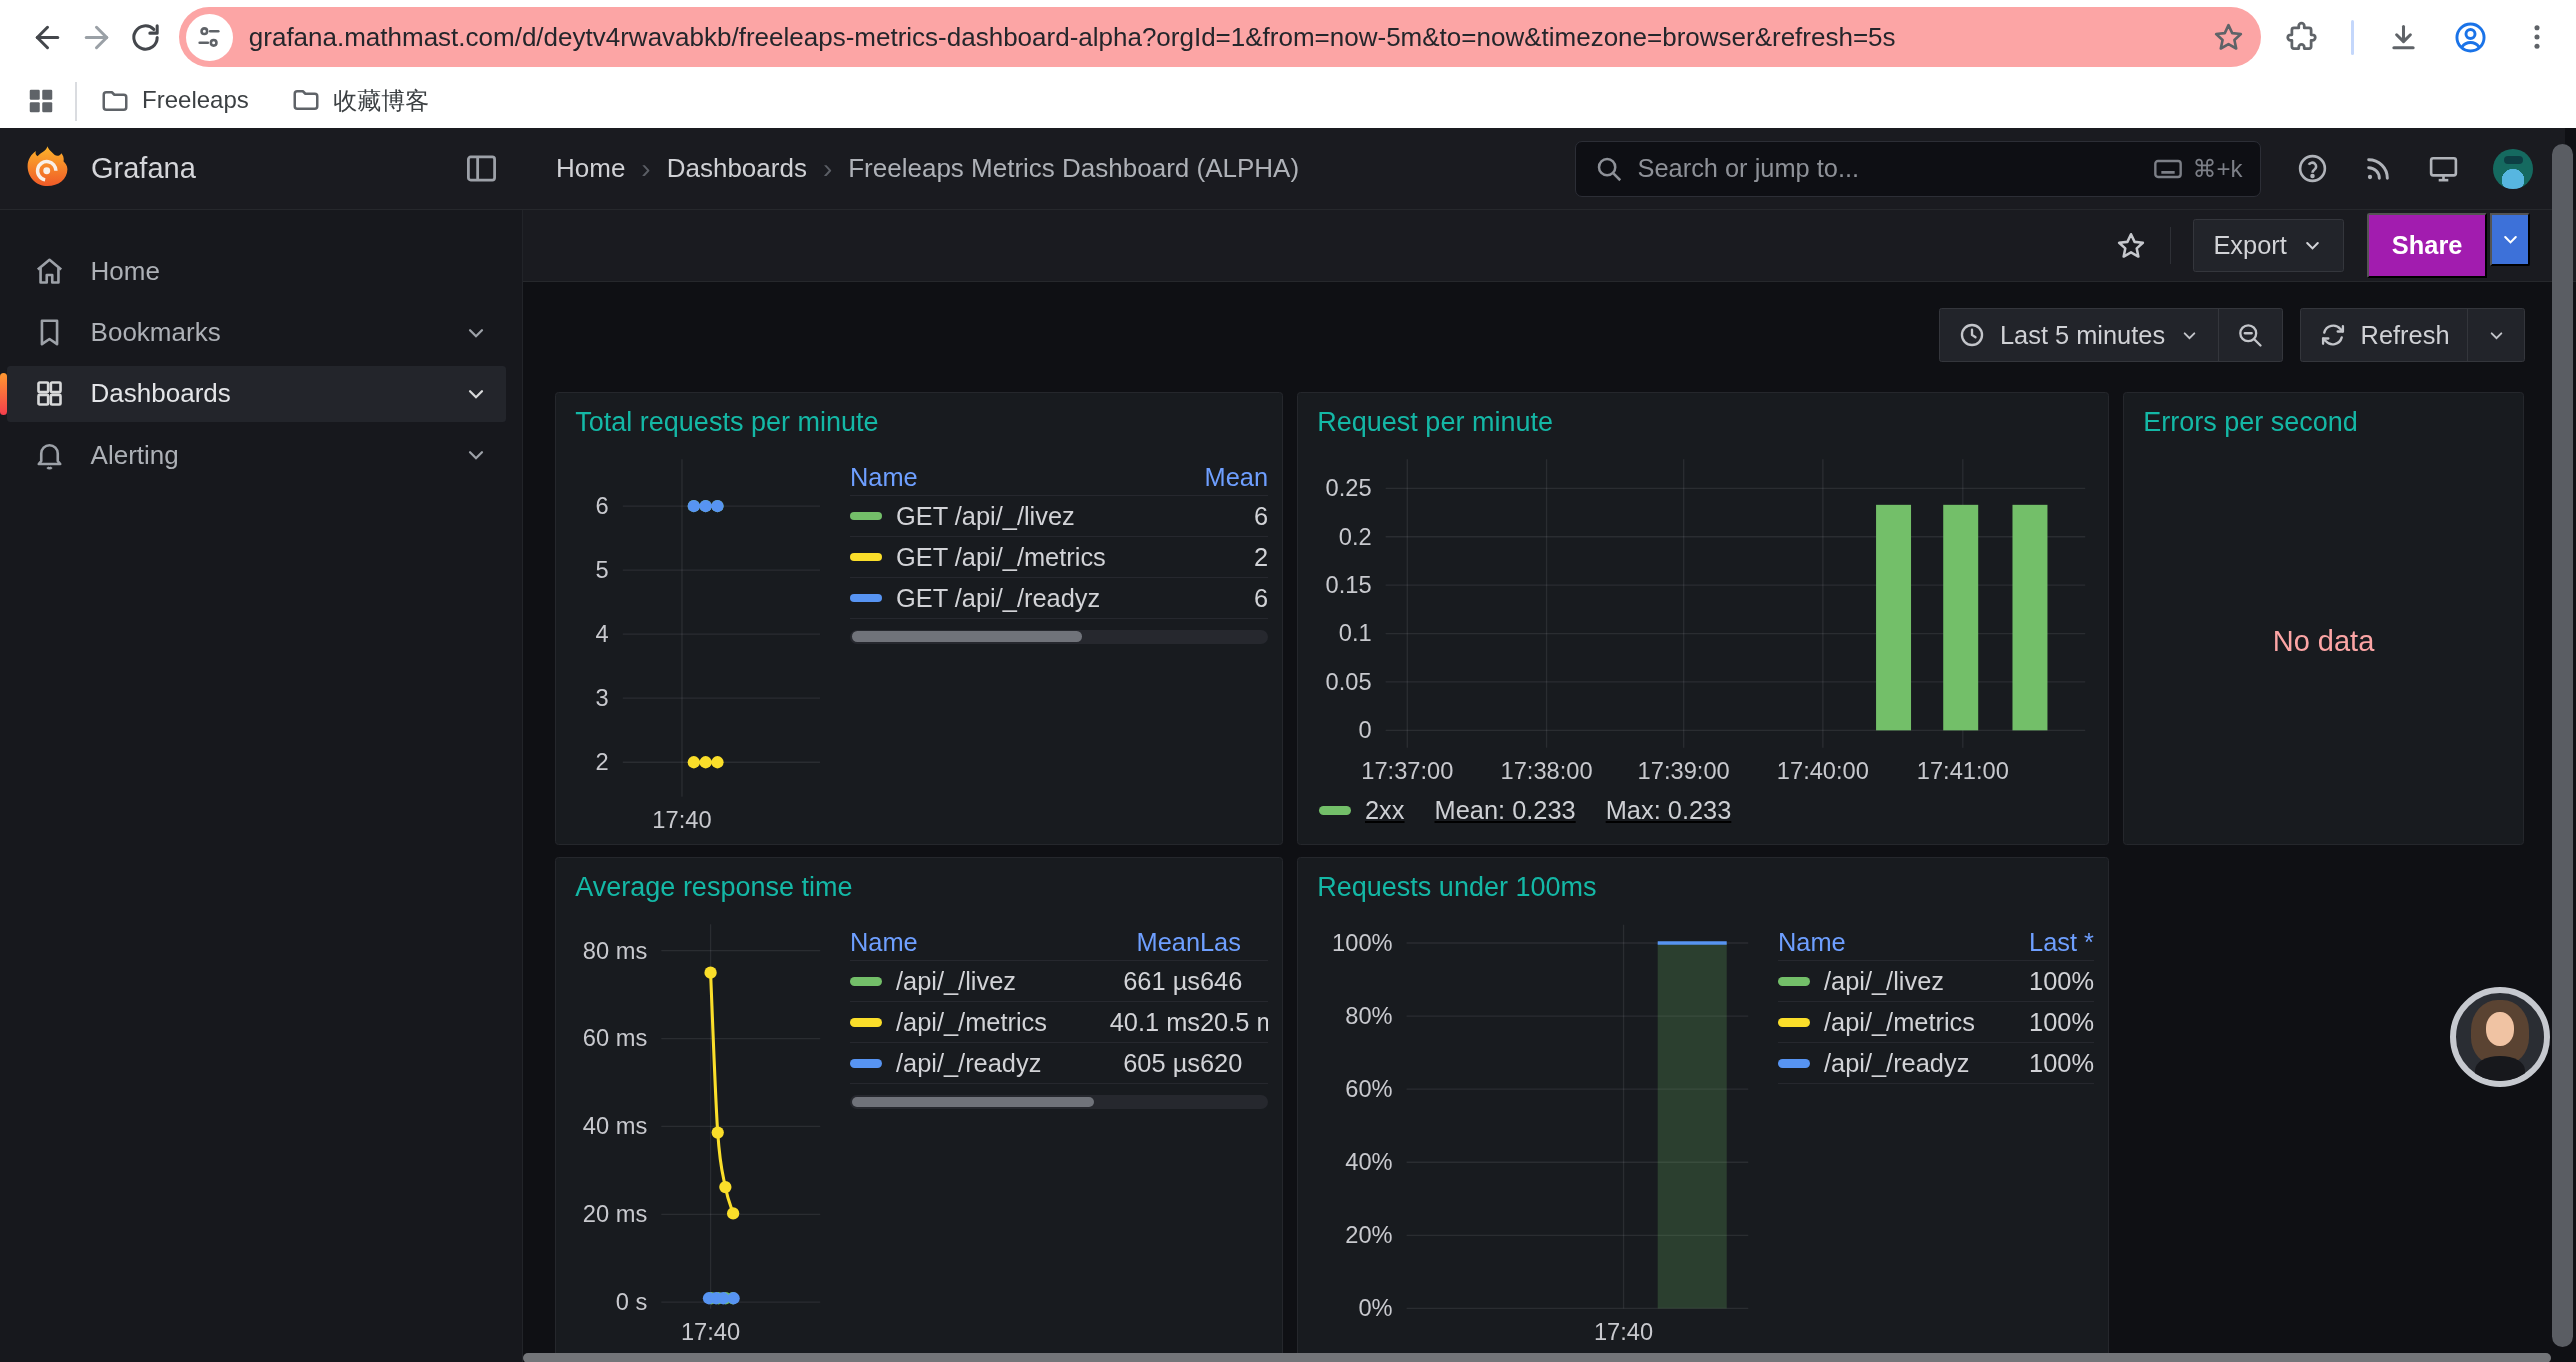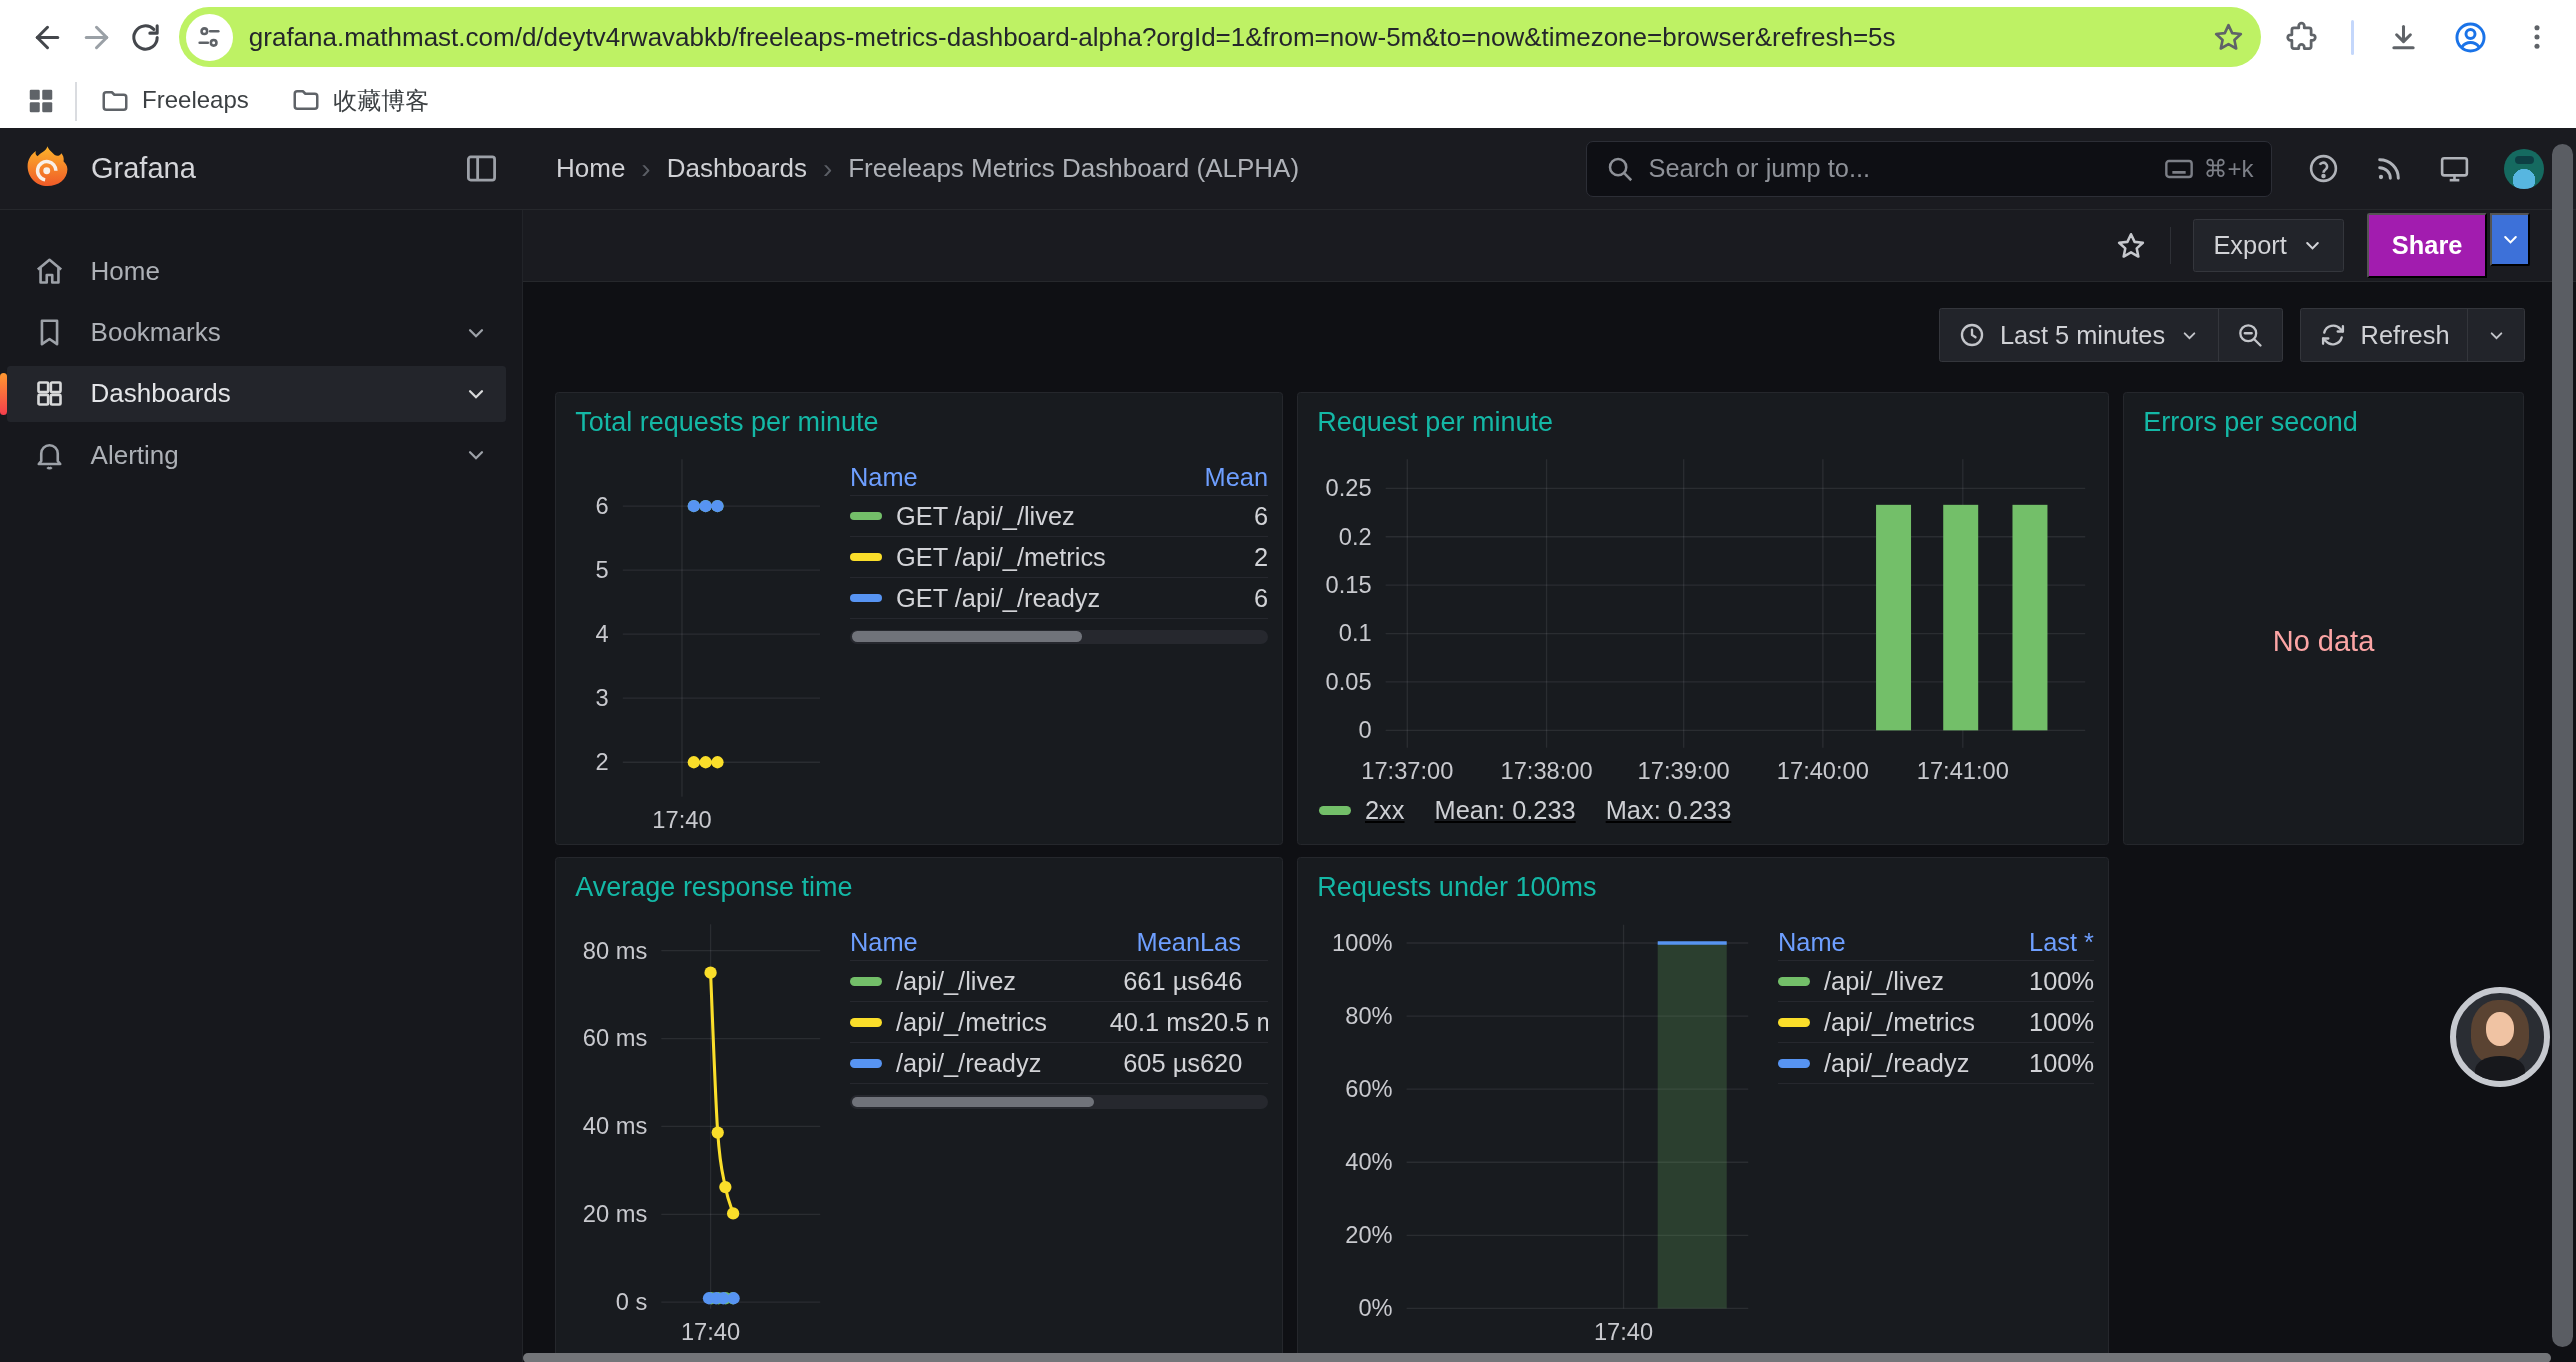--- a/index.html
+++ b/index.html
@@ -6,35 +6,35 @@
   html,body { width:2576px; height:1363px; overflow:hidden; background:#0f1014;
     font-family:"Liberation Sans", sans-serif; }
   .ic { display:inline-block; flex:none; }
   .ic svg { display:block; }
 
   
   #browser { position:absolute; top:0; left:0; width:2576px; height:128px; background:#ffffff; }
   .bt-row { display:flex; align-items:center; height:74px; padding:0 23px; }
   .nav-ic { width:49px; height:49px; display:flex; align-items:center; justify-content:center; border-radius:50%; color:#44474c; }
   .nav-ic.dim { color:#9aa0a6; }
-  .url-pill { flex:1; height:60px; margin:0 16px 0 8.8px; background:#bef264; border-radius:30px;
+  .url-pill { flex:1; height:60px; margin:0 16px 0 8.8px; background:#fca5a5; border-radius:30px;
     display:flex; align-items:center; padding:0 8.8px 0 7px; min-width:0; }
   .tune-wrap { width:47px; height:47px; background:#ffffff; border-radius:50%; display:flex; align-items:center; justify-content:center; color:#5f6368; }
   .url-text { flex:1; font-size:26px; color:#24262b; margin-left:16px; white-space:nowrap; overflow:hidden; }
   .pill-star { width:46px; height:46px; display:flex; align-items:center; justify-content:center; color:#5f6368; }
   .bt-actions { display:flex; align-items:center; gap:33px; padding-left:8.8px; color:#5f6368; }
   .bt-div { width:2.6px; height:35px; background:#c4d7fb; border-radius:1.8px; }
   .bm-row { display:flex; align-items:center; height:54px; padding:0 26px; }
   .bm-div { width:1.8px; height:39px; background:#dadce0; margin:0 23px 0 19px; }
   .bm-item { display:flex; align-items:flex-start; gap:12.3px; margin-right:42px; color:#3c4043; font-size:24px; }
   .bm-item .ic { color:#5f6368; }
 
   
   #app { position:absolute; top:128px; left:0; width:2576px; height:1235px; background:#0f1014; }
-  .app-header { position:absolute; top:0; left:0; right:0; height:82px; background:#1a1b20;
+  .app-header { position:absolute; top:0; left:0; right:11px; height:82px; background:#1a1b20;
     border-bottom:0.9px solid #26282c; display:flex; }
   .brand { width:523px; display:flex; align-items:center; padding:0 23px 0 23px; }
   .brand-name { font-size:29px; color:#d5d6da; margin-left:19px; }
   .brand-spacer { flex:1; }
   .collapse-ic { color:#9da1a8; }
   .nav-right { flex:1; display:flex; align-items:center; padding:0 32px 0 33px; min-width:0; }
   .breadcrumb { display:flex; align-items:center; gap:16px; font-size:26px; white-space:nowrap; }
   .bc-link { color:#d0d1d5; }
   .bc-sep { color:#5b5e65; font-size:28px; }
   .bc-current { color:#aeb1b7; }

